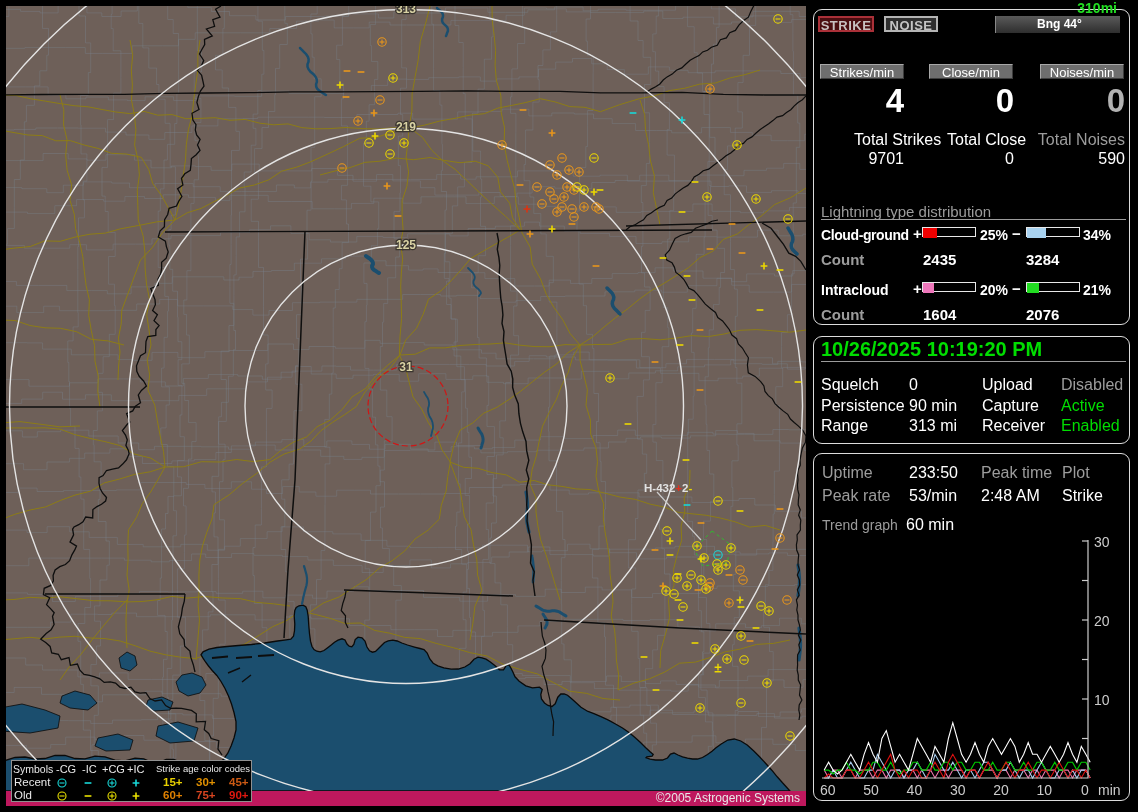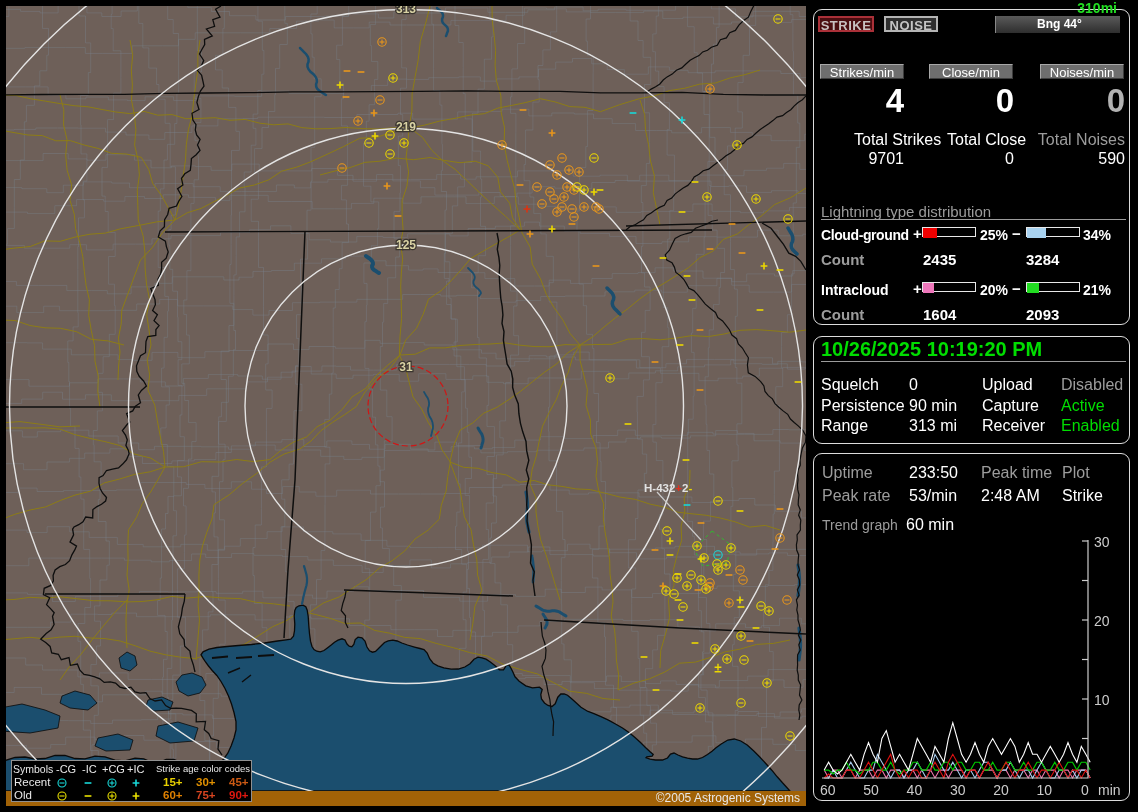--- a/index.html
+++ b/index.html
@@ -332,21 +332,21 @@
 <circle cx="700" cy="708" r="4.2" fill="none" stroke="#ecd800" stroke-width="1.1"></circle>
     <path d="M697.5,708 L702.5,708" stroke="#ecd800" stroke-width="1.1"></path>
     <path d="M700,705.5 L700,710.5" stroke="#ecd800" stroke-width="1.1"></path>
 <circle cx="741" cy="703" r="4.2" fill="none" stroke="#ecd800" stroke-width="1.1"></circle>
     <path d="M738.5,703 L743.5,703" stroke="#ecd800" stroke-width="1.1"></path>
 <circle cx="790" cy="736" r="4.2" fill="none" stroke="#ecd800" stroke-width="1.1"></circle>
     <path d="M787.5,736 L792.5,736" stroke="#ecd800" stroke-width="1.1"></path>
 <path d="M676.6,620 L683.4,620" stroke="#ecd800" stroke-width="1.6"></path>
 <path d="M752.6,628 L759.4,628" stroke="#ecd800" stroke-width="1.6"></path>
 </svg>
-<div style="position:absolute;left:6px;top:791px;width:800px;height:15px;background:#a16207;color:#e8e8e8;font-size:12px;text-align:right;padding-right:6px;line-height:15px">©2005 Astrogenic Systems</div>
+<div style="position:absolute;left:6px;top:791px;width:800px;height:15px;background:#be185d;color:#e8e8e8;font-size:12px;text-align:right;padding-right:6px;line-height:15px">©2005 Astrogenic Systems</div>
 <div style="position:absolute;left:11px;top:760px;width:241px;height:42px;background:#000;border:1px solid #909090;font-size:11.5px;color:#e8e8e8"></div>
 <div style="position:absolute;left:13px;top:763px;font-size:10.5px;font-weight:normal;color:#e8e8e8;">Symbols</div>
 <div style="position:absolute;left:56px;top:763px;font-size:11px;font-weight:normal;color:#e8e8e8;">-CG</div>
 <div style="position:absolute;left:82px;top:763px;font-size:11px;font-weight:normal;color:#e8e8e8;">-IC</div>
 <div style="position:absolute;left:102px;top:763px;font-size:11px;font-weight:normal;color:#e8e8e8;">+CG</div>
 <div style="position:absolute;left:127px;top:763px;font-size:11px;font-weight:normal;color:#e8e8e8;">+IC</div>
 <div style="position:absolute;left:156px;top:763px;font-size:9.5px;font-weight:normal;color:#e8e8e8;">Strike age color codes</div>
 <div style="position:absolute;left:14px;top:776px;font-size:11.5px;font-weight:normal;color:#e8e8e8;">Recent</div>
 <div style="position:absolute;left:14px;top:789px;font-size:11.5px;font-weight:normal;color:#e8e8e8;">Old</div>
 <div style="position:absolute;left:163px;top:776px;font-size:11.5px;font-weight:bold;color:#e8d000;">15+</div>
@@ -411,21 +411,21 @@
     <div style="position:absolute;left:0;top:0;width:11px;height:10px;background:#ee77bb"></div>
   </div>
 <div style="position:absolute;left:980px;top:282px;font-size:14px;font-weight:bold;color:#fff;">20%</div>
 <div style="position:absolute;left:1012px;top:280px;font-size:15px;font-weight:bold;color:#fff;">−</div>
 <div style="position:absolute;left:1026px;top:282px;width:54px;height:10px;border:1px solid #e8e8e8;background:#000">
     <div style="position:absolute;left:0;top:0;width:12px;height:10px;background:#22dd22"></div>
   </div>
 <div style="position:absolute;left:1083px;top:282px;font-size:14px;font-weight:bold;color:#fff;">21%</div>
 <div style="position:absolute;left:821px;top:306px;font-size:15px;font-weight:bold;color:#9c9c9c;">Count</div>
 <div style="position:absolute;left:923px;top:306px;font-size:15px;font-weight:bold;color:#fff;">1604</div>
-<div style="position:absolute;left:1026px;top:306px;font-size:15px;font-weight:bold;color:#fff;">2093</div>
+<div style="position:absolute;left:1026px;top:306px;font-size:15px;font-weight:bold;color:#fff;">2076</div>
 <div style="position:absolute;left:813px;top:336px;width:317px;height:108px;border:1px solid #dcdcdc;border-radius:9px"></div>
 <div style="position:absolute;left:821px;top:338px;font-size:20px;font-weight:bold;color:#00dd00;">10/26/2025 10:19:20 PM</div>
 <div style="position:absolute;left:821px;top:361px;width:305px;height:1px;background:#9c9c9c"></div>
 <div style="position:absolute;left:821px;top:376px;font-size:16px;font-weight:normal;color:#fff;">Squelch</div>
 <div style="position:absolute;left:909px;top:376px;font-size:16px;font-weight:normal;color:#fff;">0</div>
 <div style="position:absolute;left:982px;top:376px;font-size:16px;font-weight:normal;color:#fff;">Upload</div>
 <div style="position:absolute;left:1061px;top:376px;font-size:16px;font-weight:normal;color:#9c9c9c;">Disabled</div>
 <div style="position:absolute;left:821px;top:397px;font-size:16px;font-weight:normal;color:#fff;">Persistence</div>
 <div style="position:absolute;left:909px;top:397px;font-size:16px;font-weight:normal;color:#fff;">90 min</div>
 <div style="position:absolute;left:982px;top:397px;font-size:16px;font-weight:normal;color:#fff;">Capture</div>

